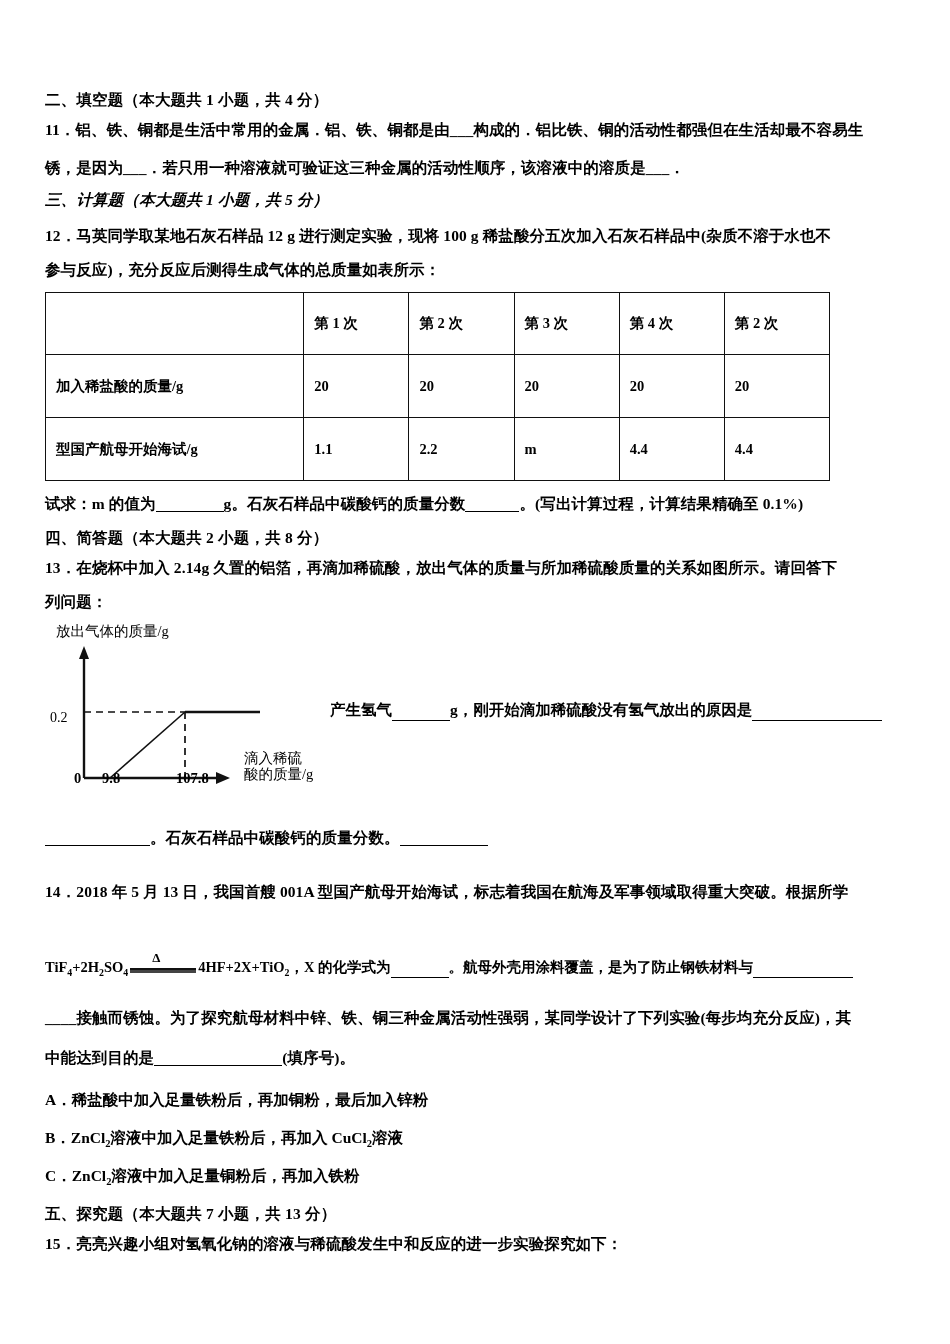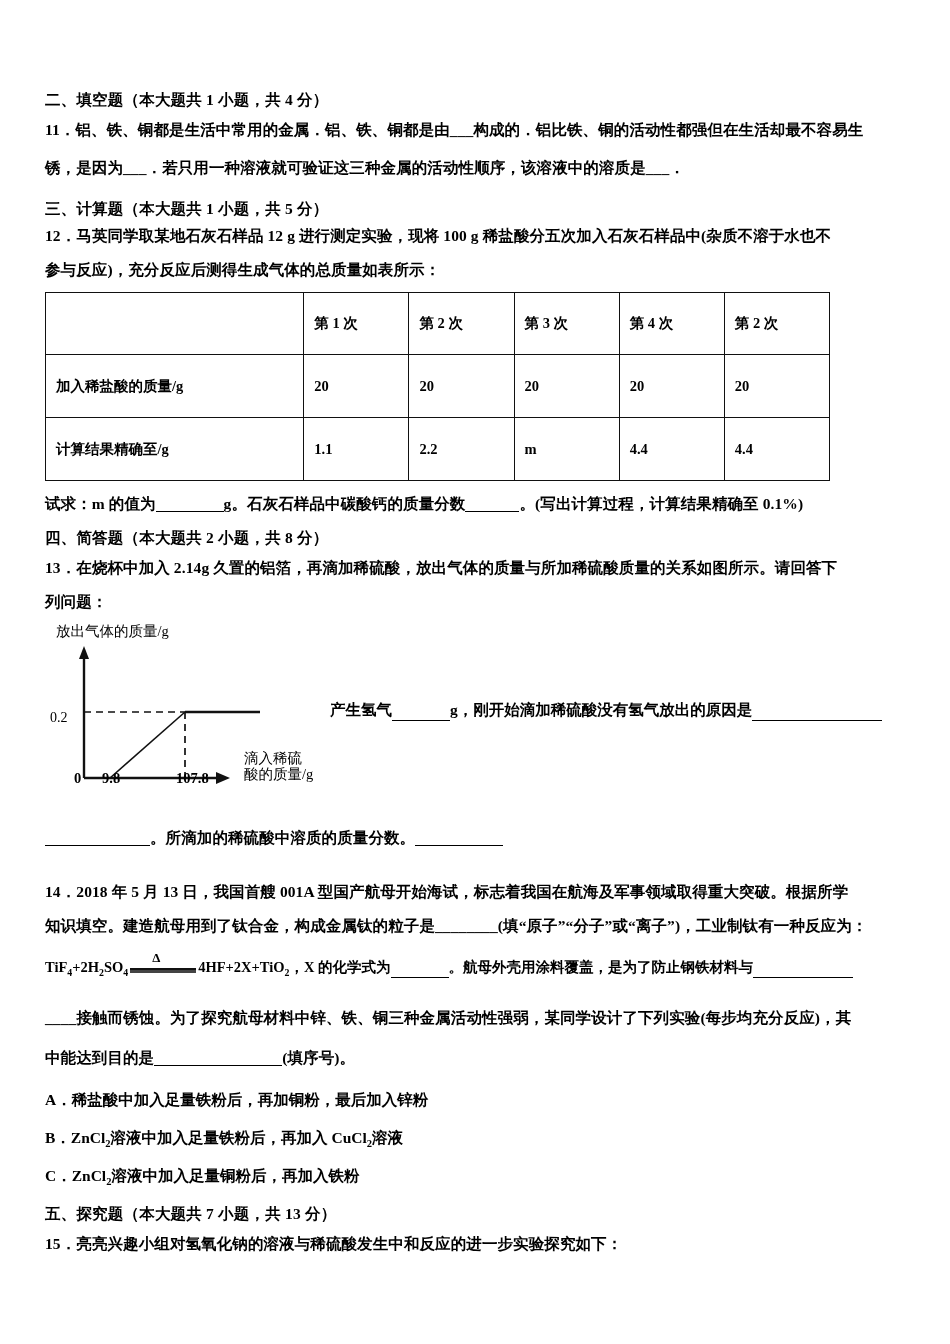--- a/index.html
+++ b/index.html
@@ -116,21 +116,21 @@
 </head>
 <body>
 
 <div class="page">
 
   <div class="abs sec-head" style="top:92px;">二、填空题（本大题共 1 小题，共 4 分）</div>
 
   <div class="abs q-line" style="top:122px;">11．铝、铁、铜都是生活中常用的金属．铝、铁、铜都是由___构成的．铝比铁、铜的活动性都强但在生活却最不容易生</div>
   <div class="abs q-line" style="top:160px;">锈，是因为___．若只用一种溶液就可验证这三种金属的活动性顺序，该溶液中的溶质是___．</div>
 
-  <div class="abs sec-head" style="top:201px;">三、计算题（本大题共 1 小题，共 5 分）</div>
+  <div class="abs sec-head" style="top:192px;font-style:italic;">三、计算题（本大题共 1 小题，共 5 分）</div>
 
   <div class="abs q-line" style="top:228px;">12．马英同学取某地石灰石样品 12 g 进行测定实验，现将 100 g 稀盐酸分五次加入石灰石样品中(杂质不溶于水也不</div>
   <div class="abs q-line" style="top:262px;">参与反应)，充分反应后测得生成气体的总质量如表所示：</div>
 
   <div class="tbl-wrap">
     <table class="data">
       <tbody>
           <tr class="hdr">
         <td class="rowhdr"></td>
         <td class="c">第 1 次</td>
@@ -141,21 +141,21 @@
       </tr>
       <tr>
         <td class="rowhdr">加入稀盐酸的质量/g</td>
         <td class="c">20</td>
         <td class="c">20</td>
         <td class="c">20</td>
         <td class="c">20</td>
         <td class="c">20</td>
       </tr>
       <tr>
-        <td class="rowhdr">计算结果精确至/g</td>
+        <td class="rowhdr">型国产航母开始海试/g</td>
         <td class="c">1.1</td>
         <td class="c">2.2</td>
         <td class="c">m</td>
         <td class="c">4.4</td>
         <td class="c">4.4</td>
       </tr>
     </tbody>
       </table>
   </div>
 
@@ -195,25 +195,24 @@
       <div>滴入稀硫</div>
       <div>酸的质量/g</div>
     </div>
   </div>
 
   <div class="side-note">
     产生氢气<span class="ul" style="width:58px;"></span>g，刚开始滴加稀硫酸没有氢气放出的原因是<span class="ul" style="width:130px;"></span>
   </div>
 
   <div class="abs q-line" style="top:830px;">
-    <span class="ul" style="width:105px;"></span><span>。所滴加的稀硫酸中溶质的质量分数。</span><span class="ul" style="width:88px;"></span>
+    <span class="ul" style="width:105px;"></span><span>。石灰石样品中碳酸钙的质量分数。</span><span class="ul" style="width:88px;"></span>
   </div>
 
   <div class="abs q-line" style="top:884px;text-align:center;">14．2018 年 5 月 13 日，我国首艘 001A 型国产航母开始海试，标志着我国在航海及军事领域取得重大突破。根据所学</div>
-  <div class="abs q-line" style="top:918px;">知识填空。建造航母用到了钛合金，构成金属钛的粒子是________(填“原子”“分子”或“离子”)，工业制钛有一种反应为：</div>
 
   <div class="abs eqn" style="top:958px;">
     <span>TiF</span><sub>4</sub><span>+2H</span><sub>2</sub><span>SO</span><sub>4</sub><span class="rxn-arrow"><span class="delta">Δ</span><span class="bar1"></span><span class="bar2"></span></span><span>4HF+2X+TiO</span><sub>2</sub><span>，X 的化学式为</span><span class="ul" style="width:58px;"></span><span>。航母外壳用涂料覆盖，是为了防止钢铁材料与</span><span class="ul" style="width:100px;"></span>
   </div>
 
   <div class="abs q-line" style="top:1010px;">____接触而锈蚀。为了探究航母材料中锌、铁、铜三种金属活动性强弱，某同学设计了下列实验(每步均充分反应)，其</div>
 
   <div class="abs q-line" style="top:1050px;">
     <span>中能达到目的是</span><span class="ul" style="width:128px;"></span><span>(填序号)。</span>
   </div>

